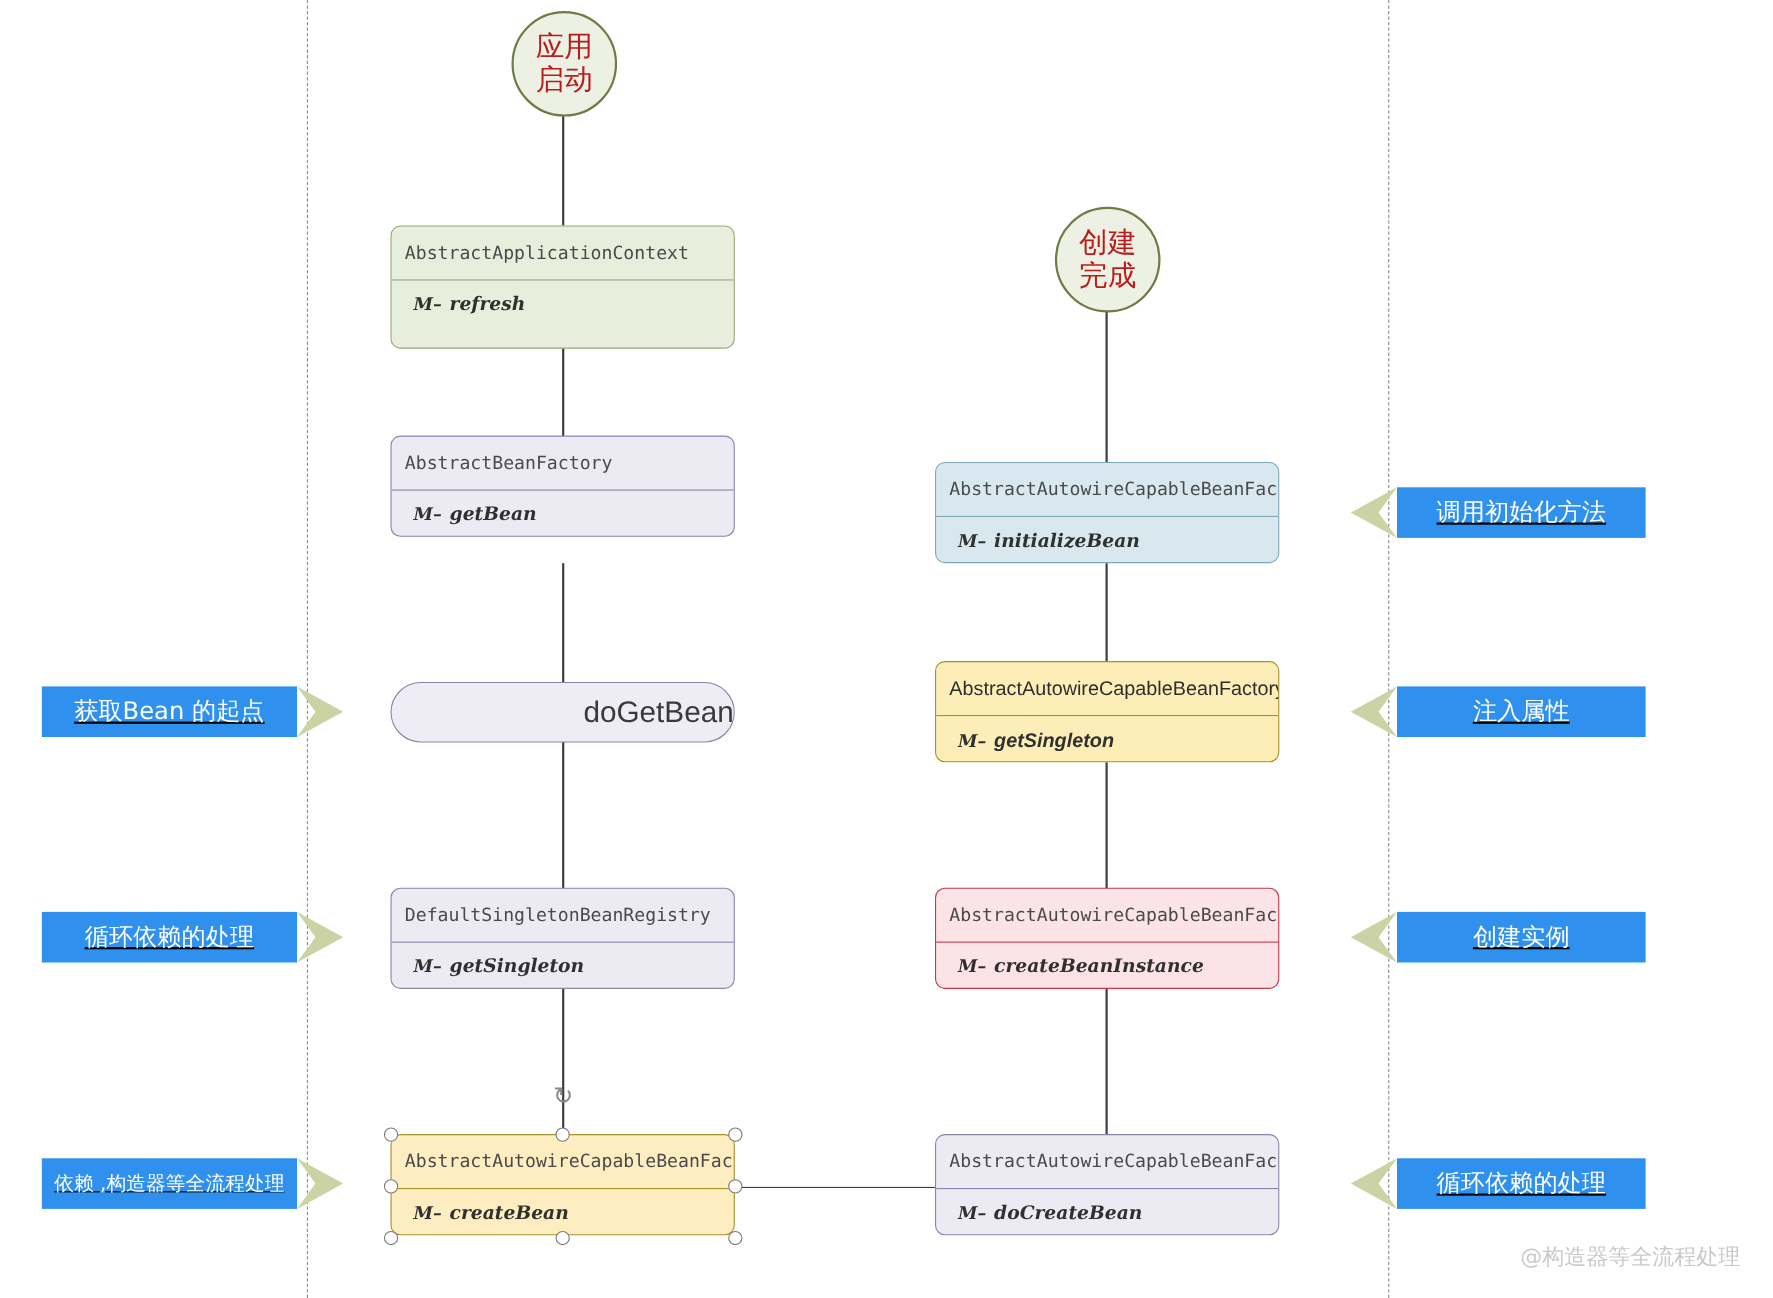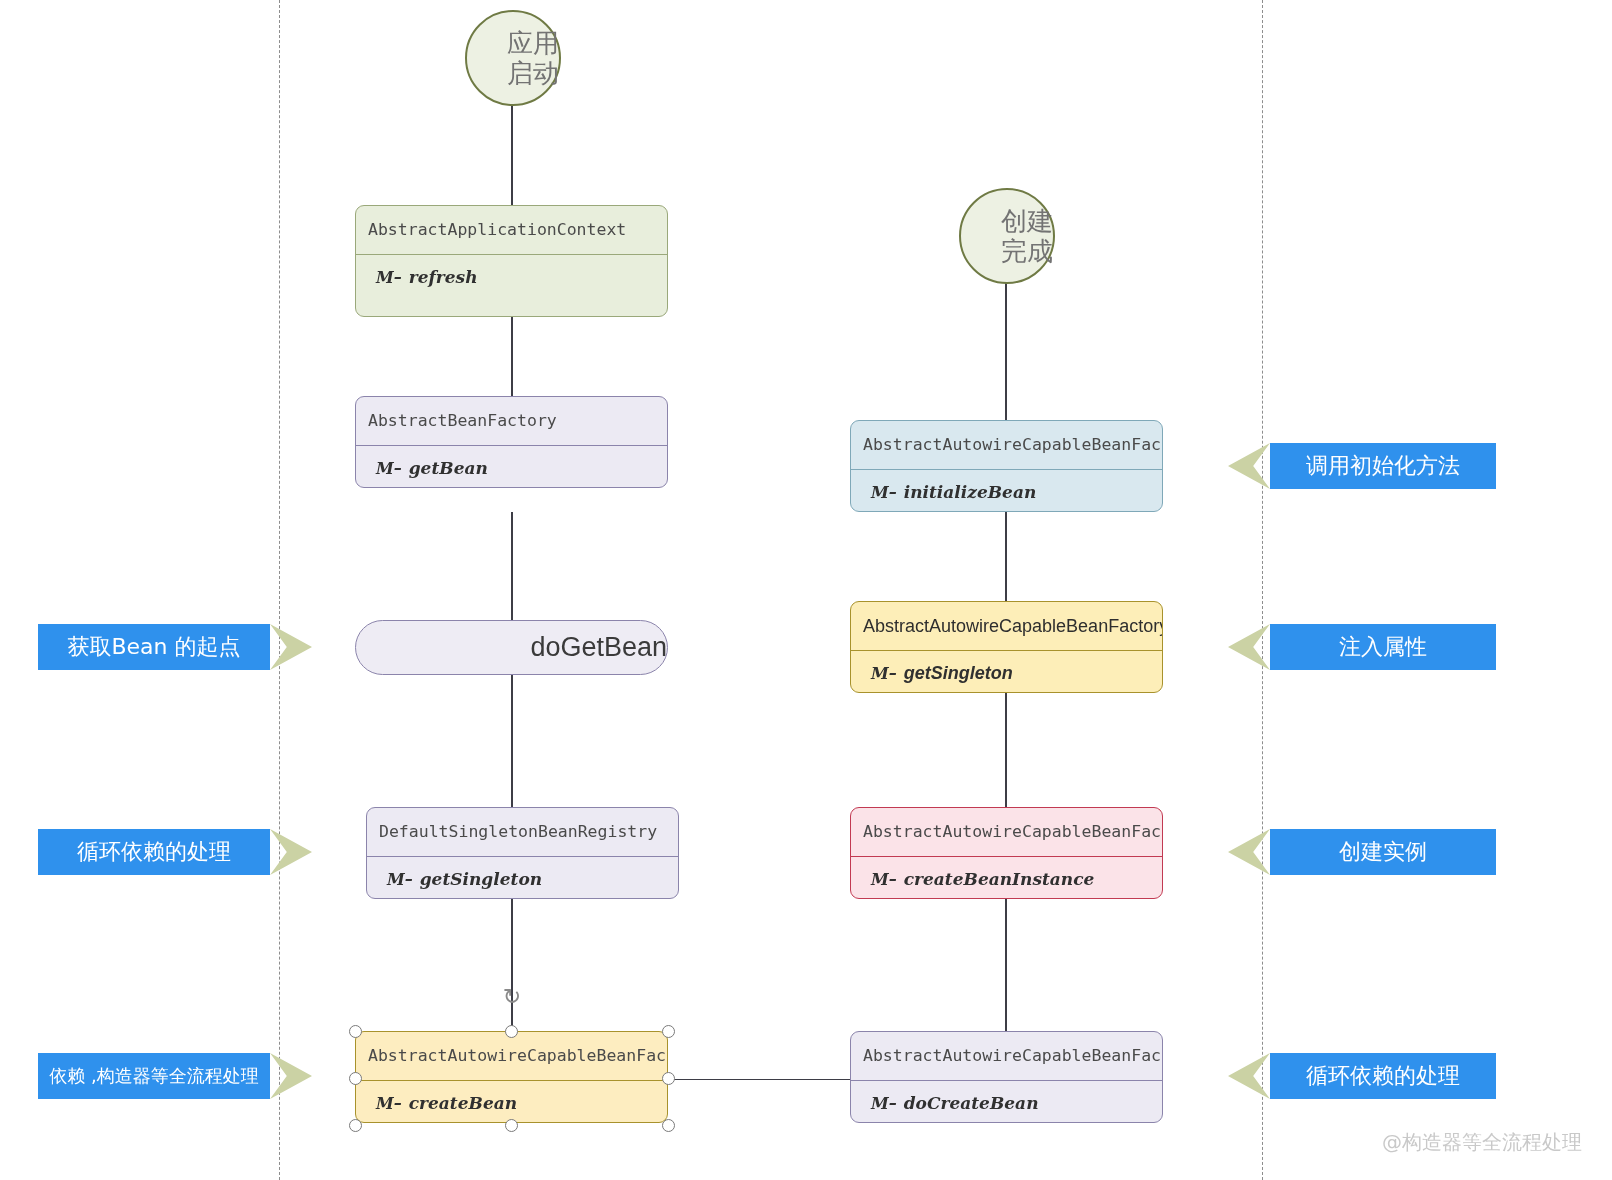--- a/index.html
+++ b/index.html
@@ -75,25 +75,25 @@
     font-family:"Liberation Sans", sans-serif;
     font-style:italic;font-weight:bold;font-size:18px;
   }
 
   
   .circle{
     position:absolute;
     border-radius:50%;
     background:#edf1e3;
     border:2.2px solid #6f7a44;
-    display:flex;align-items:center;justify-content:flex-end;
+    display:flex;align-items:center;justify-content:center;
     text-align:center;
     font-size:26px;line-height:30px;
-    color:#737373;
-    font-family:Liberation Sans, sans-serif;
+    color:#b91c1c;
+    font-family:Liberation Serif, serif;
   }
 
   
   .stadium{
     position:absolute;
     box-sizing:border-box;
     background:#eeecf4;
     border:1.6px solid #8b84ab;
     border-radius:28px;
     display:flex;align-items:center;justify-content:flex-end;
@@ -114,21 +114,21 @@
   }
   .rot-icon{
     position:absolute;width:24px;height:24px;
     color:#8a8a8a;font-size:22px;line-height:24px;
     text-align:center;
   }
 
   
   .banner{
     position:absolute;height:46px;
-    display:flex;align-items:center;
+    display:flex;align-items:center;text-decoration:underline;
   }
   .banner .body{
     height:46px;background:#2f91ed;
     display:flex;align-items:center;
     box-sizing:border-box;
   }
   .banner .body span{
     color:#ffffff;
     font-family:"DejaVu Sans", sans-serif;
     font-size:22px;
@@ -196,21 +196,21 @@
   <div class="umlbox c-purple" style="left:355px;top:396px;width:313px;height:92px;">
     <div class="uml-title">AbstractBeanFactory</div>
     <div class="uml-sep"></div>
     <div class="uml-method"><span class="mglyph">M–</span><span>getBean</span></div>
   </div>
 
   <div class="stadium" style="left:355px;top:620px;width:313px;height:55px;">
     <span>doGetBean</span>
   </div>
 
-  <div class="umlbox c-purple" style="left:366px;top:807px;width:313px;height:92px;">
+  <div class="umlbox c-purple" style="left:355px;top:807px;width:313px;height:92px;">
     <div class="uml-title">DefaultSingletonBeanRegistry</div>
     <div class="uml-sep"></div>
     <div class="uml-method"><span class="mglyph">M–</span><span>getSingleton</span></div>
   </div>
 
   <div class="rot-icon" style="left:500px;top:985px;">↻</div>
 
   <div class="umlbox c-amber" style="left:355px;top:1031px;width:313px;height:92px;">
     <div class="uml-title">AbstractAutowireCapableBeanFactory</div>
     <div class="uml-sep"></div>

